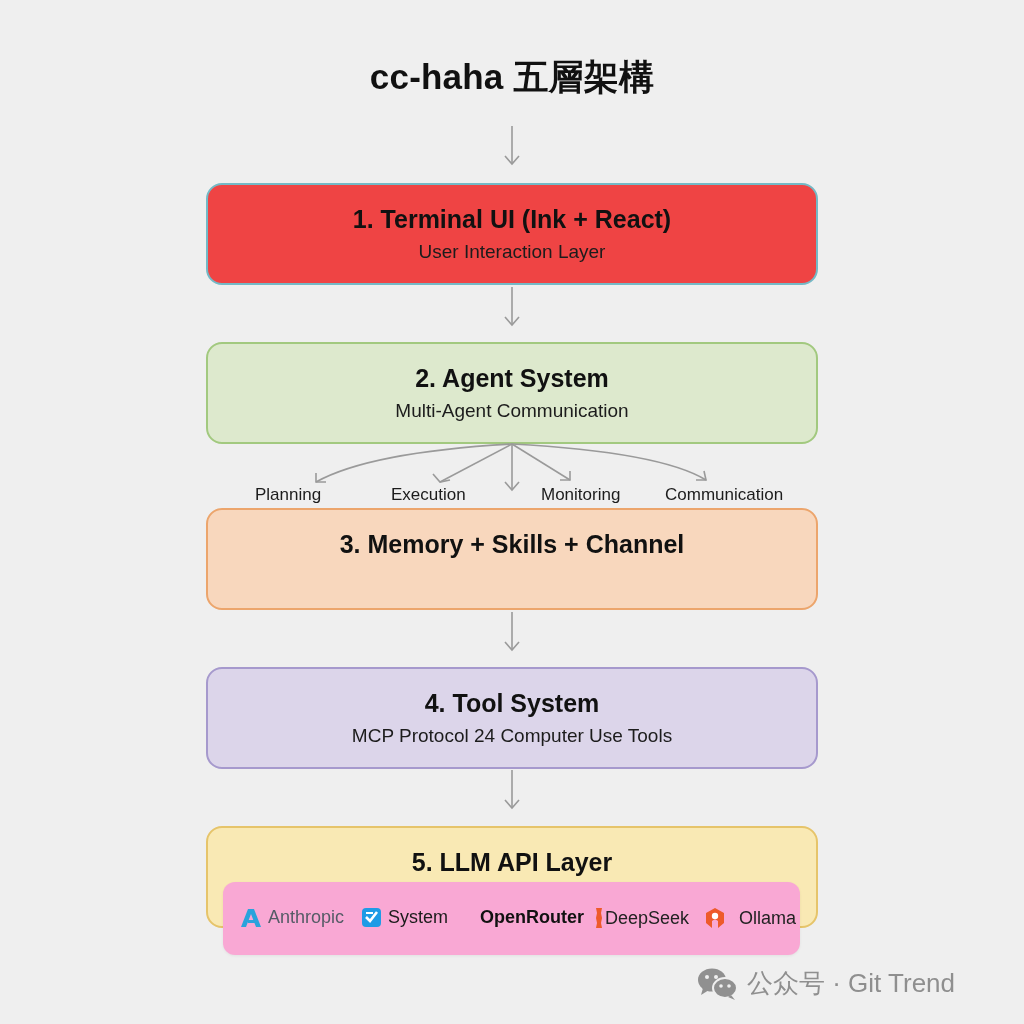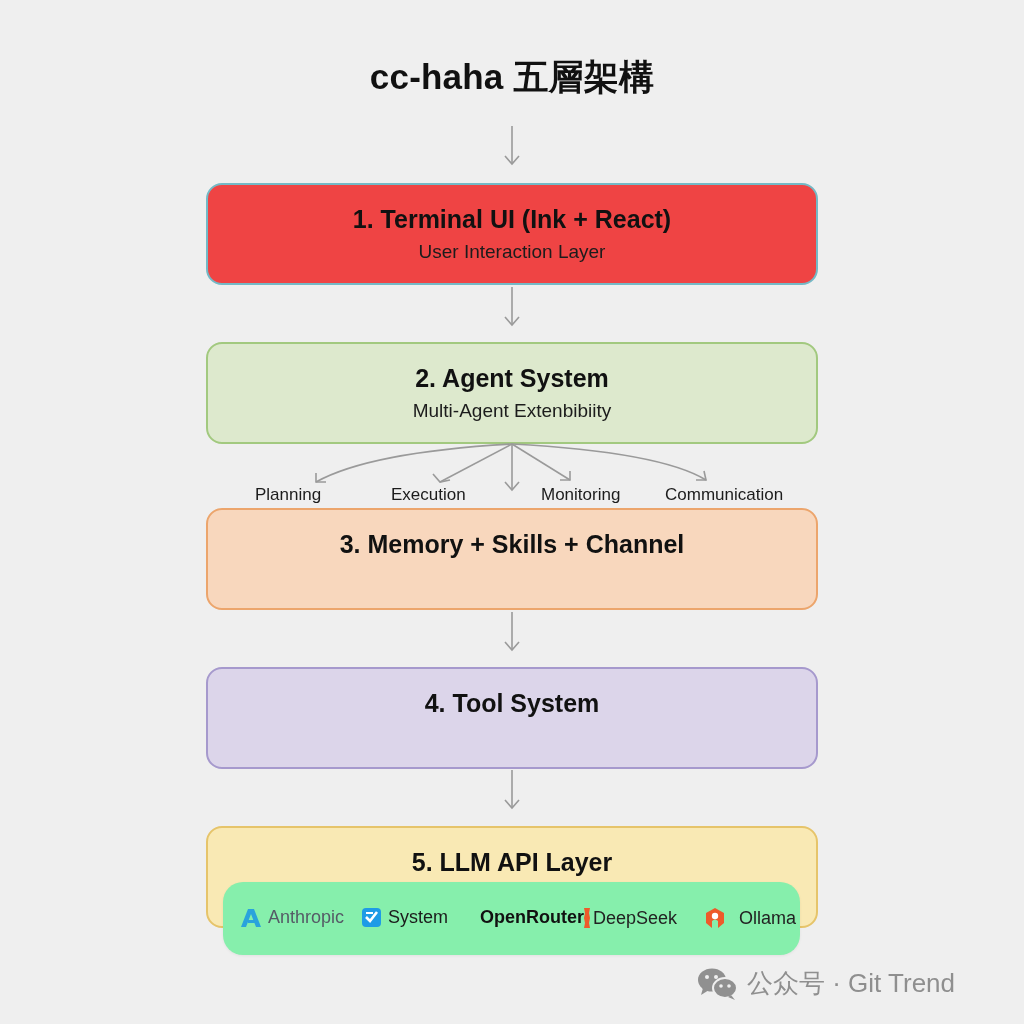--- a/index.html
+++ b/index.html
@@ -37,32 +37,32 @@
   .l5 { top: 826px; background: #f9e9b4; border-color: #e6c46a; }
   .l5 .lt { top: 20px; }
 
   .branch { position: absolute; left: 240px; top: 440px; }
   .sub {
     position: absolute; top: 485px; font-size: 17px; color: #1c1c1c;
     white-space: nowrap;
   }
   .providers {
     position: absolute; left: 223px; top: 882px; width: 577px; height: 73px;
-    background: #86efac; border-radius: 20px;
+    background: #f9a8d4; border-radius: 12px;
     box-shadow: 0 1px 3px rgba(0,0,0,0.06);
   }
   .prov {
     position: absolute; top: 25px; display: flex; align-items: center;
     font-size: 18px; white-space: nowrap;
   }
   .prov svg { display: block; margin-right: 6px; }
   .p-anthropic { left: 17px; color: #555b66; }
   .p-minimax { left: 138px; color: #1b1b1b; }
   .p-openrouter { left: 257px; color: #111; font-weight: bold; }
-  .p-deepseek { left: 360px; color: #222; }
+  .p-deepseek { left: 372px; color: #222; }
   .p-ollama { left: 482px; color: #222; gap: 8px; }
 
   .watermark {
     position: absolute; left: 697px; top: 966px; display: flex; align-items: flex-end;
     color: #8f8f8f; font-size: 26px; white-space: nowrap;
   }
   .watermark svg { display: block; margin-right: 8px; }
 </style>
 </head>
 <body>
@@ -83,21 +83,21 @@
 
 <div class="arrow" style="top:287px;">
   <svg width="20" height="40" viewBox="0 0 20 40">
       <line x1="10" y1="0" x2="10" y2="38" stroke="#9a9a9a" stroke-width="1.6"></line>
       <polyline points="3,30 10,38 17,30" fill="none" stroke="#9a9a9a" stroke-width="1.6"></polyline>
     </svg>
 </div>
 
 <div class="layer l2">
   <div class="lt">2. Agent System</div>
-  <div class="ls">Multi-Agent Extenbibiity</div>
+  <div class="ls">Multi-Agent Communication</div>
 </div>
 
 <div class="branch">
   <svg width="560" height="55" viewBox="0 0 560 55">
     <g fill="none" stroke="#9a9a9a" stroke-width="1.6">
       <path d="M272,4 Q130,12 76,42"></path>
       <polyline points="76,33 76,42 86,42"></polyline>
       <path d="M272,4 L200,42"></path>
       <polyline points="193,34 200,42 210,40"></polyline>
       <path d="M272,4 L272,50"></path>
@@ -121,20 +121,21 @@
 
 <div class="arrow" style="top:612px;">
   <svg width="20" height="40" viewBox="0 0 20 40">
       <line x1="10" y1="0" x2="10" y2="38" stroke="#9a9a9a" stroke-width="1.6"></line>
       <polyline points="3,30 10,38 17,30" fill="none" stroke="#9a9a9a" stroke-width="1.6"></polyline>
     </svg>
 </div>
 
 <div class="layer l4">
   <div class="lt">4. Tool System</div>
+  <div class="ls">MCP Protocol 24 Computer Use Tools</div>
 </div>
 
 <div class="arrow" style="top:770px;">
   <svg width="20" height="40" viewBox="0 0 20 40">
       <line x1="10" y1="0" x2="10" y2="38" stroke="#9a9a9a" stroke-width="1.6"></line>
       <polyline points="3,30 10,38 17,30" fill="none" stroke="#9a9a9a" stroke-width="1.6"></polyline>
     </svg>
 </div>
 
 <div class="layer l5">

